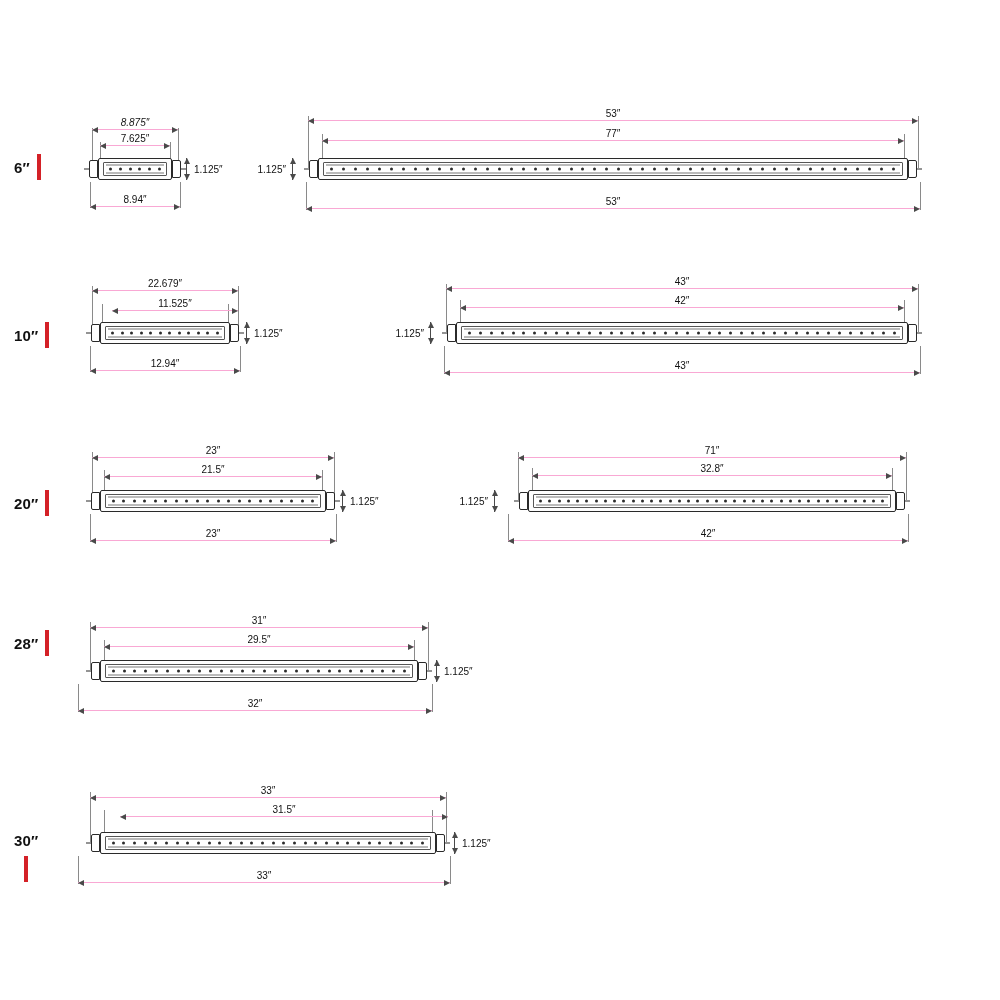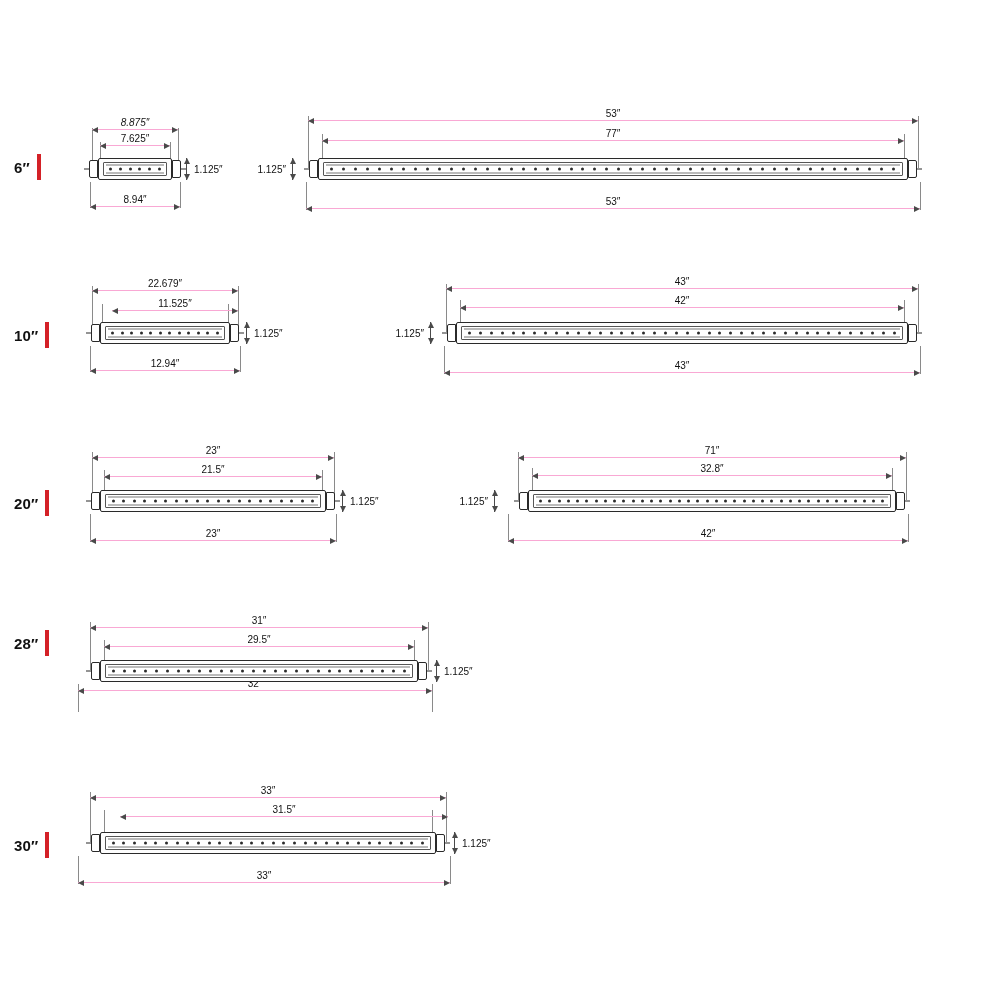--- a/index.html
+++ b/index.html
@@ -562,21 +562,21 @@
     <div class="ext" style="left:414px; top:640px; height:30px;"></div>
     <div class="ext" style="left:78px; top:684px; height:28px;"></div>
     <div class="ext" style="left:432px; top:684px; height:28px;"></div>
 
     <div class="dim" style="left:90px; top:627px; width:338px;">
       <span class="dim-label">31″</span>
     </div>
     <div class="dim" style="left:104px; top:646px; width:310px;">
       <span class="dim-label">29.5″</span>
     </div>
-    <div class="dim" style="left:78px; top:690px; width:354px;">
+    <div class="dim" style="left:78px; top:710px; width:354px;">
       <span class="dim-label">32″</span>
     </div>
 
     <div class="bar" style="left:100px; top:660px; width:318px; height:22px;">
       <div class="bracket l"></div>
       <div class="bracket r"></div>
       <div class="inner"></div>
       <div class="lens">
         <span class="led"></span>
           <span class="led"></span>
@@ -608,21 +608,21 @@
           <span class="led"></span>
       </div>
     </div>
 
     <div class="vdim" style="left:436px; top:660px; height:22px;">
       <span class="vdim-label right">1.125″</span>
     </div>
   </div>
 
   <div class="unit">
-    <div class="size-label" style="left:14px; top:832px;">
+    <div class="size-label" style="left:14px; top:832px;flex-direction:column;">
       <span>30″</span>
       <span class="accent-bar"></span>
     </div>
 
     <div class="ext" style="left:90px; top:792px; height:50px;"></div>
     <div class="ext" style="left:446px; top:792px; height:50px;"></div>
     <div class="ext" style="left:104px; top:810px; height:32px;"></div>
     <div class="ext" style="left:432px; top:810px; height:32px;"></div>
     <div class="ext" style="left:78px; top:856px; height:28px;"></div>
     <div class="ext" style="left:450px; top:856px; height:28px;"></div>

